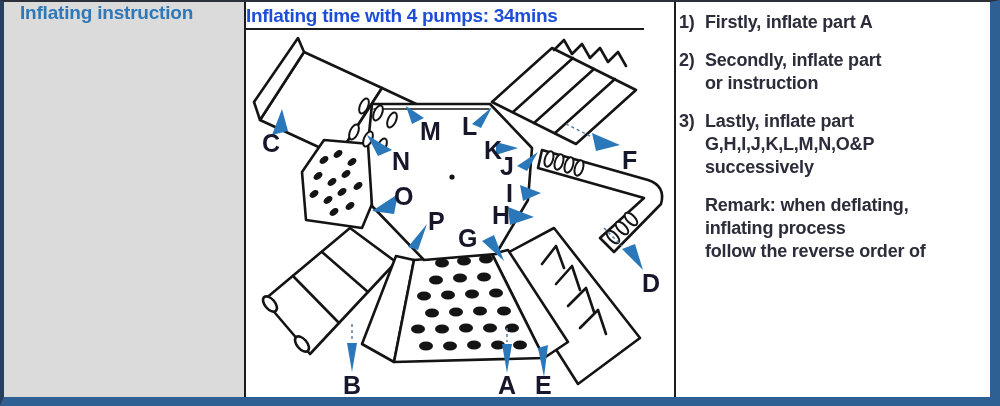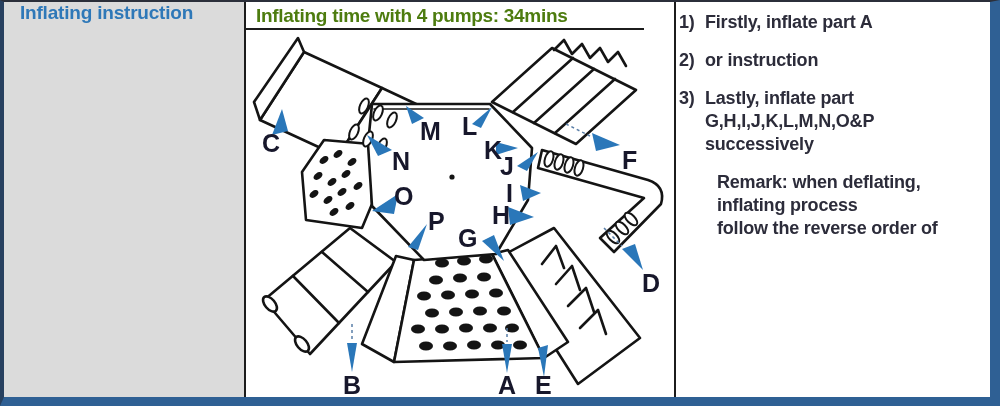--- a/index.html
+++ b/index.html
@@ -22,36 +22,36 @@
     padding-left:16px;
     flex-shrink:0;
   }
   .left-panel .title {
     color:#2e78b8; font-size:19px; font-weight:bold; letter-spacing:-0.2px;
   }
   .middle {
     width:428px; height:100%; flex-shrink:0; position:relative; background:#fff;
   }
   .header {
-    width:398px; height:28px; padding-left:10px; padding-top:3px;
+    width:398px; height:28px; padding-left:0; padding-top:3px;
     border-bottom:2px solid #1c1c1c;
-    font-size:19px; font-weight:bold; color:#4d7c0f; letter-spacing:-0.3px;
+    font-size:19px; font-weight:bold; color:#1d4ed8; letter-spacing:-0.3px;
     white-space:nowrap;
   }
   .diagram-wrap { position:absolute; left:0; top:30px; width:428px; height:365px; }
   .right-panel {
     flex:1; height:100%;
     border-left:2px solid #1c1c1c;
     padding:9px 8px 0 3px;
     background:#fff;
   }
   .instr { display:flex; margin-bottom:15px; color:#2c2c3a; font-weight:bold; font-size:18px; line-height:23px; letter-spacing:-0.2px; }
   .instr .num { width:26px; flex-shrink:0; }
   .instr .lines { flex:1; }
-  .remark { margin-left:38px; margin-top:4px; }
+  .remark { margin-left:26px; margin-top:4px; }
   svg text { font-family:"Liberation Sans", sans-serif; }
 </style>
 </head>
 <body>
 
 <div class="frame">
 
   <div class="left-panel">
     <div class="title">Inflating instruction</div>
   </div>
@@ -208,20 +208,21 @@
   <div class="right-panel">
     <div class="instr">
       <div class="num">1)</div>
       <div class="lines">
           <div>Firstly, inflate part A</div>
         </div>
     </div>
     <div class="instr">
       <div class="num">2)</div>
       <div class="lines">
+        <div>Secondly, inflate part</div>
         <div>or instruction</div>
       </div>
     </div>
     <div class="instr">
       <div class="num">3)</div>
       <div class="lines">
         <div>Lastly, inflate part</div>
         <div>G,H,I,J,K,L,M,N,O&amp;P</div>
         <div>successively</div>
       </div>

